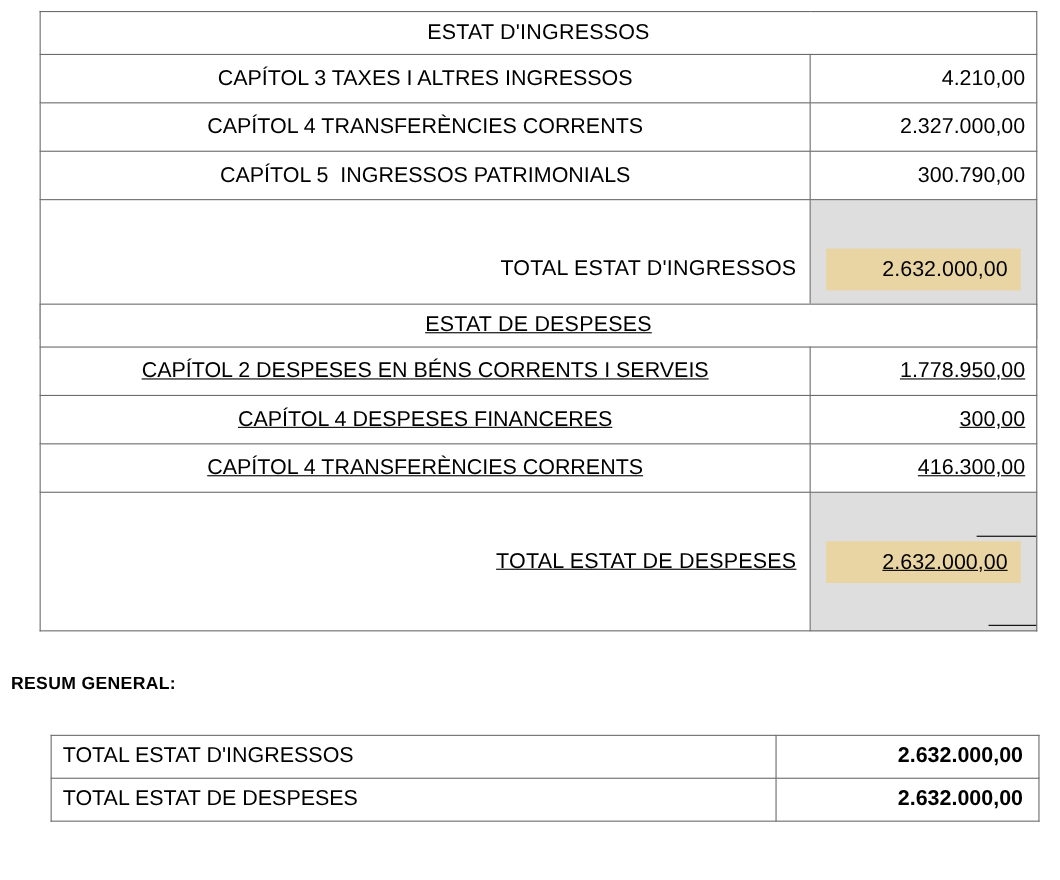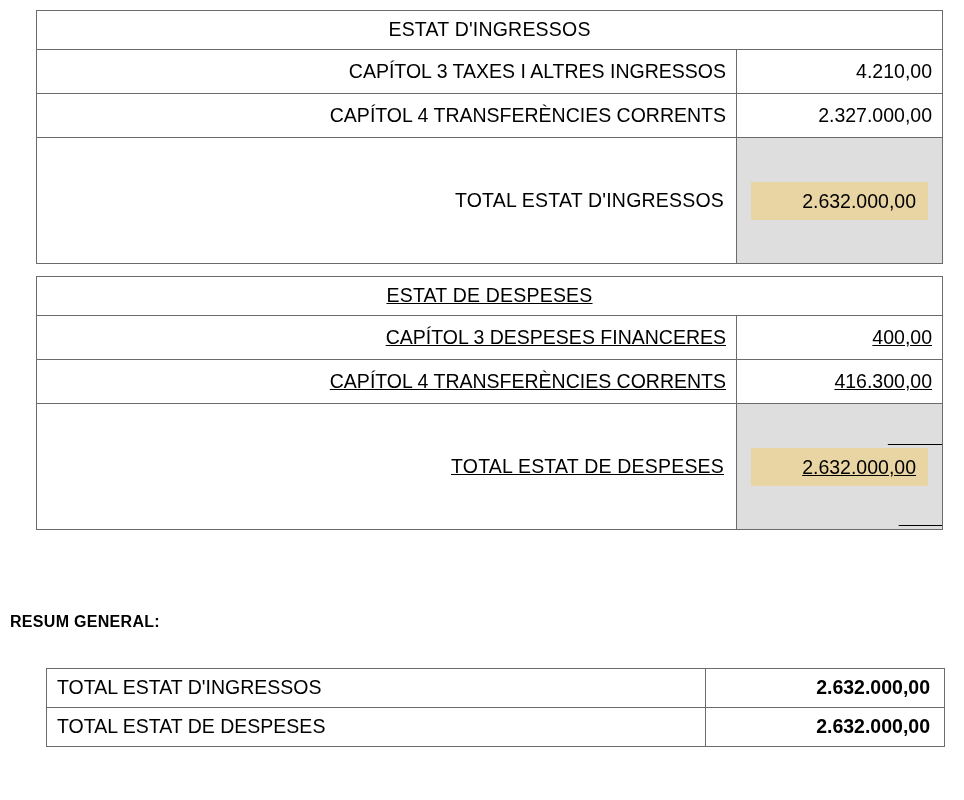--- a/index.html
+++ b/index.html
@@ -45,21 +45,21 @@
     text-align: center;
     font-weight: bold;
     font-size: 19px;
     letter-spacing: 0.2px;
     height: 38px;
     border-bottom: 1px solid #555555;
   }
 
   
   .body-row td { height: 43px; }
-  .lbl  { text-align: right; }
+  .lbl  { text-align: center; }
   .val  { text-align: right; padding-right: 14px; margin-left: 36px; }
 
   
   .total-row td {
     height: 40px;
     font-weight: bold;
     background: #dedede;
   }
   .total-row td.lbl  { text-align: right; padding-right: 12px; letter-spacing: 0.2px; }
   .total-row td.val  { text-align: right; background: #dedede; padding: 0; }
@@ -125,20 +125,24 @@
       <tr class="body-row">
         <td class="lbl">CAPÍTOL 3 TAXES I ALTRES INGRESSOS</td>
         <td class="val">4.210,00</td>
       </tr>
 
       <tr class="body-row">
         <td class="lbl">CAPÍTOL 4 TRANSFERÈNCIES CORRENTS</td>
         <td class="val">2.327.000,00</td>
       </tr>
 
+      <tr class="body-row">
+        <td class="lbl">CAPÍTOL 5  INGRESSOS PATRIMONIALS</td>
+        <td class="val">300.790,00</td>
+      </tr>
 
       <tr class="total-row">
         <td class="lbl">TOTAL ESTAT D'INGRESSOS</td>
         <td class="val">
           <span class="hl">2.632.000,00</span>
         </td>
       </tr>
     </tbody>
   </table>
 
@@ -146,24 +150,28 @@
     <colgroup>
         <col class="c1">
         <col class="c2">
       </colgroup>
     <tbody>
       <tr class="hdr-row">
         <td colspan="2">ESTAT DE DESPESES</td>
       </tr>
 
 
-
-      <tr class="body-row">
-        <td class="lbl">CAPÍTOL 3 DESPESES FINANCERES</td>
-        <td class="val">400,00</td>
+      <tr class="body-row">
+        <td class="lbl">CAPÍTOL 2 DESPESES EN BÉNS CORRENTS I SERVEIS</td>
+        <td class="val">1.778.950,00</td>
+      </tr>
+
+      <tr class="body-row">
+        <td class="lbl">CAPÍTOL 4 DESPESES FINANCERES</td>
+        <td class="val">300,00</td>
       </tr>
 
       <tr class="body-row">
         <td class="lbl">CAPÍTOL 4 TRANSFERÈNCIES CORRENTS</td>
         <td class="val">416.300,00</td>
       </tr>
 
 
       <tr class="total-row">
         <td class="lbl">TOTAL ESTAT DE DESPESES</td>

